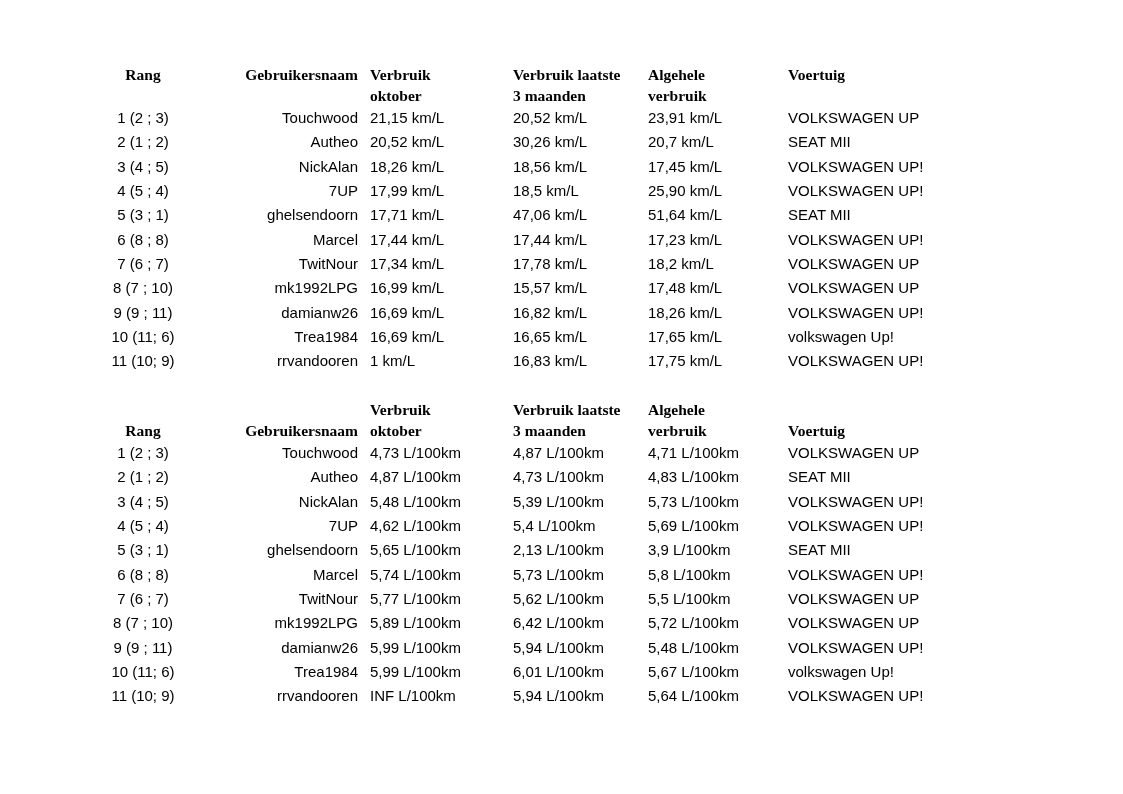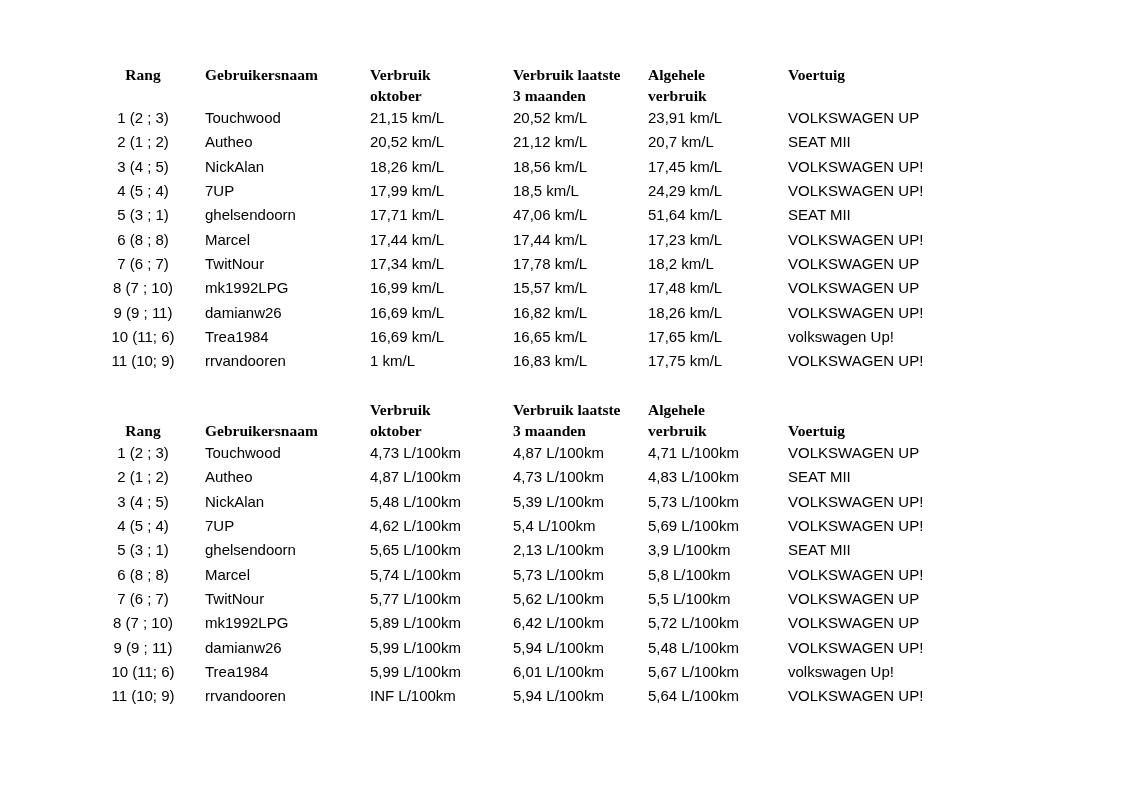--- a/index.html
+++ b/index.html
@@ -49,21 +49,21 @@
     height: 21px;
     line-height: 21px;
   }
   tbody td {
     font-size: 15px;
     height: 24.35px;
     line-height: 24.35px;
     color: #000000;
   }
   .c0 { text-align: center; }
-  .c1 { text-align: left; padding-left: 7px; }
+  .c1 { text-align: right; padding-left: 7px; }
   .c2, .c3, .c4, .c5 { text-align: left; padding-left: 12px; }
 </style>
 </head>
 <body>
 
 <div class="page">
 
   <table class="leaderboard" id="table-0">
     <colgroup>
       <col class="w0">
@@ -107,38 +107,38 @@
           <td class="c1">Touchwood</td>
           <td class="c2">21,15 km/L</td>
           <td class="c3">20,52 km/L</td>
           <td class="c4">23,91 km/L</td>
           <td class="c5">VOLKSWAGEN UP</td>
         </tr>
         <tr>
           <td class="c0">2 (1 ; 2)</td>
           <td class="c1">Autheo</td>
           <td class="c2">20,52 km/L</td>
-          <td class="c3">21,12 km/L</td>
+          <td class="c3">30,26 km/L</td>
           <td class="c4">20,7 km/L</td>
           <td class="c5">SEAT MII</td>
         </tr>
         <tr>
           <td class="c0">3 (4 ; 5)</td>
           <td class="c1">NickAlan</td>
           <td class="c2">18,26 km/L</td>
           <td class="c3">18,56 km/L</td>
           <td class="c4">17,45 km/L</td>
           <td class="c5">VOLKSWAGEN UP!</td>
         </tr>
         <tr>
           <td class="c0">4 (5 ; 4)</td>
           <td class="c1">7UP</td>
           <td class="c2">17,99 km/L</td>
           <td class="c3">18,5 km/L</td>
-          <td class="c4">24,29 km/L</td>
+          <td class="c4">25,90 km/L</td>
           <td class="c5">VOLKSWAGEN UP!</td>
         </tr>
         <tr>
           <td class="c0">5 (3 ; 1)</td>
           <td class="c1">ghelsendoorn</td>
           <td class="c2">17,71 km/L</td>
           <td class="c3">47,06 km/L</td>
           <td class="c4">51,64 km/L</td>
           <td class="c5">SEAT MII</td>
         </tr>

